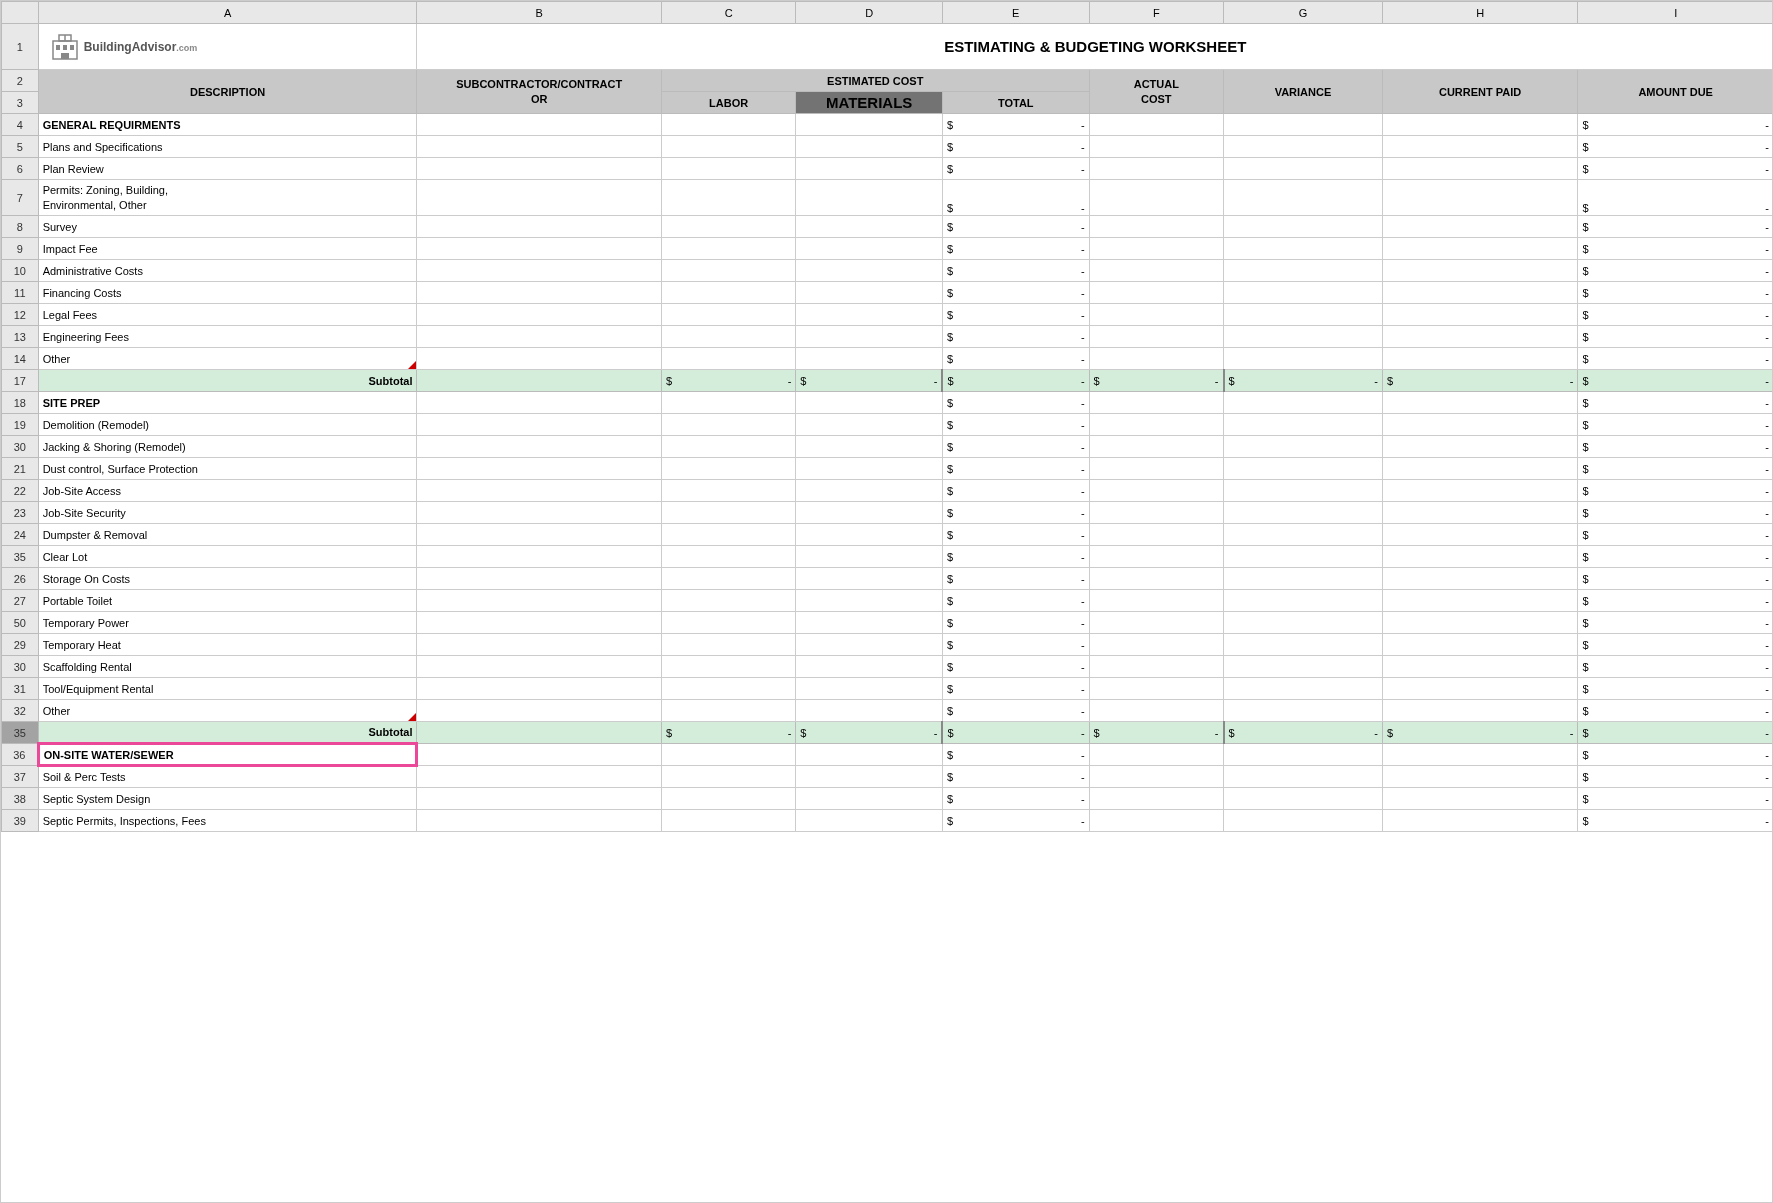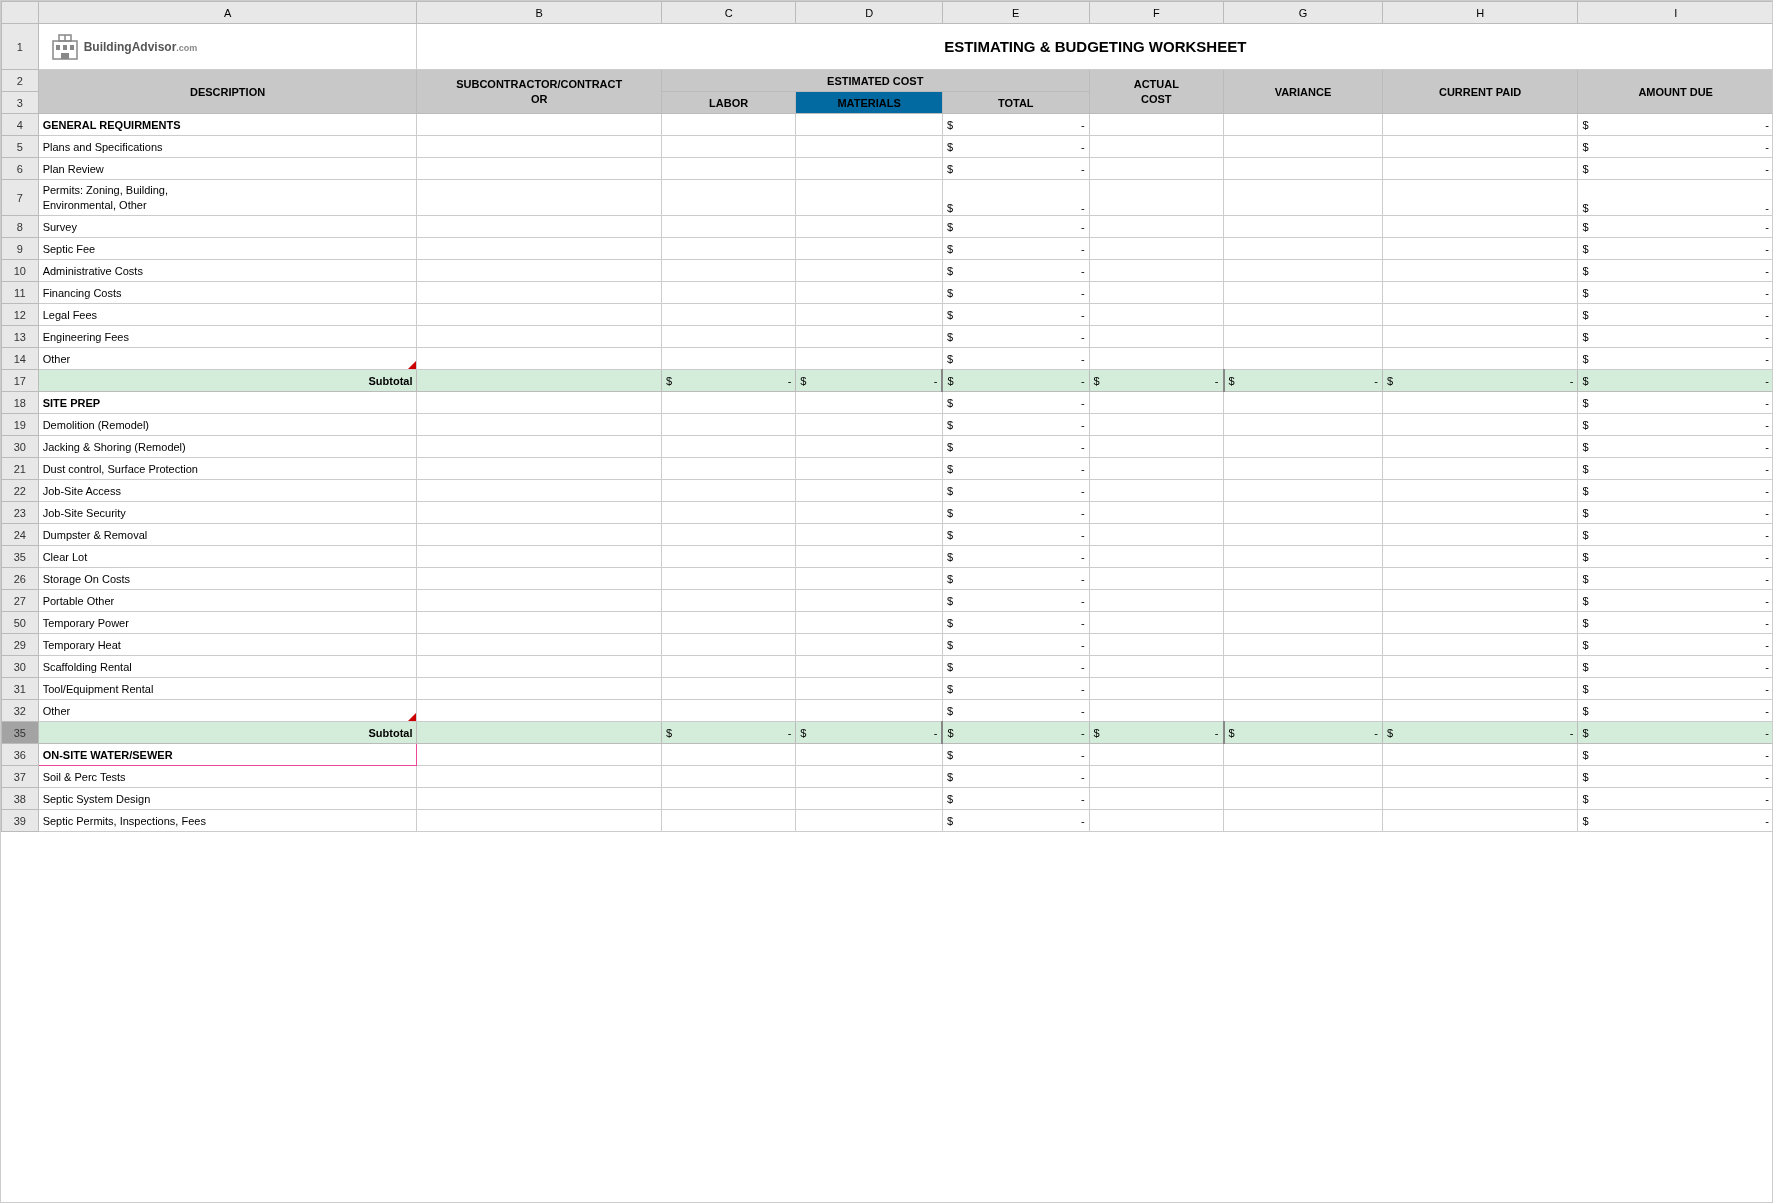--- a/index.html
+++ b/index.html
@@ -118,21 +118,21 @@
         <td colspan="3" style="background:#c8c8c8; border:1px solid #bbb; font-weight:bold; text-align:center; vertical-align:middle; font-size:11px;">ESTIMATED COST</td>
         <td rowspan="2" style="background:#c8c8c8; border:1px solid #bbb; font-weight:bold; text-align:center; vertical-align:middle; font-size:11px; white-space:normal; line-height:1.3;">ACTUAL<br>COST</td>
         <td rowspan="2" style="background:#c8c8c8; border:1px solid #bbb; font-weight:bold; text-align:center; vertical-align:middle; font-size:11px;">VARIANCE</td>
         <td rowspan="2" style="background:#c8c8c8; border:1px solid #bbb; font-weight:bold; text-align:center; vertical-align:middle; font-size:11px;">CURRENT PAID</td>
         <td rowspan="2" style="background:#c8c8c8; border:1px solid #bbb; font-weight:bold; text-align:center; vertical-align:middle; font-size:11px;">AMOUNT DUE</td>
       </tr>
 
       <tr style="height:22px;">
         <td class="row-num-cell">3</td>
         <td style="background:#c8c8c8; border:1px solid #bbb; font-weight:bold; text-align:center; vertical-align:middle; font-size:11px;">LABOR</td>
-        <td style="background:#0369a1; border:1px solid #bbb; font-weight:bold; text-align:center; vertical-align:middle; font-size:11px;">MATERIALS</td>
+        <td style="background:#737373; border:1px solid #bbb; font-weight:bold; text-align:center; vertical-align:middle; font-size:15px;">MATERIALS</td>
         <td style="background:#c8c8c8; border:1px solid #bbb; font-weight:bold; text-align:center; vertical-align:middle; font-size:11px;">TOTAL</td>
       </tr>
 
       <tr style="height:22px;">
         <td class="row-num-cell">4</td>
         <td style="border:1px solid #ccc; font-weight:bold; font-size:11px; padding:1px 4px;">GENERAL REQUIRMENTS</td>
         <td style="border:1px solid #ccc;"></td>
         <td style="border:1px solid #ccc;"></td>
         <td style="border:1px solid #ccc;"></td>
         <td style="border:1px solid #ccc; text-align:right; padding:1px 4px;">
@@ -239,21 +239,21 @@
         <td style="border:1px solid #ccc; text-align:right; padding:1px 4px;">
             <span style="display:flex; justify-content:space-between;">
               <span>$</span>
               <span>-</span>
             </span>
           </td>
       </tr>
 
       <tr style="height:22px;">
         <td class="row-num-cell">9</td>
-        <td style="border:1px solid #ccc; padding:1px 4px;">Septic Fee</td>
+        <td style="border:1px solid #ccc; padding:1px 4px;">Impact Fee</td>
         <td style="border:1px solid #ccc;"></td>
         <td style="border:1px solid #ccc;"></td>
         <td style="border:1px solid #ccc;"></td>
         <td style="border:1px solid #ccc; text-align:right; padding:1px 4px;">
             <span style="display:flex; justify-content:space-between;">
               <span>$</span>
               <span>-</span>
             </span>
           </td>
         <td style="border:1px solid #ccc;"></td>
@@ -635,21 +635,21 @@
         <td style="border:1px solid #ccc; text-align:right; padding:1px 4px;">
             <span style="display:flex; justify-content:space-between;">
               <span>$</span>
               <span>-</span>
             </span>
           </td>
       </tr>
 
       <tr style="height:22px;margin-left:32px;">
         <td class="row-num-cell">27</td>
-        <td style="border:1px solid #ccc; padding:1px 4px;">Portable Other</td>
+        <td style="border:1px solid #ccc; padding:1px 4px;">Portable Toilet</td>
         <td style="border:1px solid #ccc;"></td>
         <td style="border:1px solid #ccc;"></td>
         <td style="border:1px solid #ccc;"></td>
         <td style="border:1px solid #ccc; text-align:right; padding:1px 4px;">
             <span style="display:flex; justify-content:space-between;">
               <span>$</span>
               <span>-</span>
             </span>
           </td>
         <td style="border:1px solid #ccc;"></td>
@@ -824,21 +824,21 @@
         <td style="border:1px solid #bbb; background:#d4edda; text-align:right; padding:1px 4px;">
             <span style="display:flex; justify-content:space-between;">
               <span>$</span>
               <span>-</span>
             </span>
           </td>
       </tr>
 
       <tr style="height:22px;">
         <td class="row-num-cell">36</td>
-        <td style="border:1px solid #ec4899; font-weight:bold; padding:1px 4px;">ON-SITE WATER/SEWER</td>
+        <td style="border:3px solid #ec4899; font-weight:bold; padding:1px 4px;">ON-SITE WATER/SEWER</td>
         <td style="border:1px solid #ccc;"></td>
         <td style="border:1px solid #ccc;"></td>
         <td style="border:1px solid #ccc;"></td>
         <td style="border:1px solid #ccc; text-align:right; padding:1px 4px;">
             <span style="display:flex; justify-content:space-between;">
               <span>$</span>
               <span>-</span>
             </span>
           </td>
         <td style="border:1px solid #ccc;"></td>

